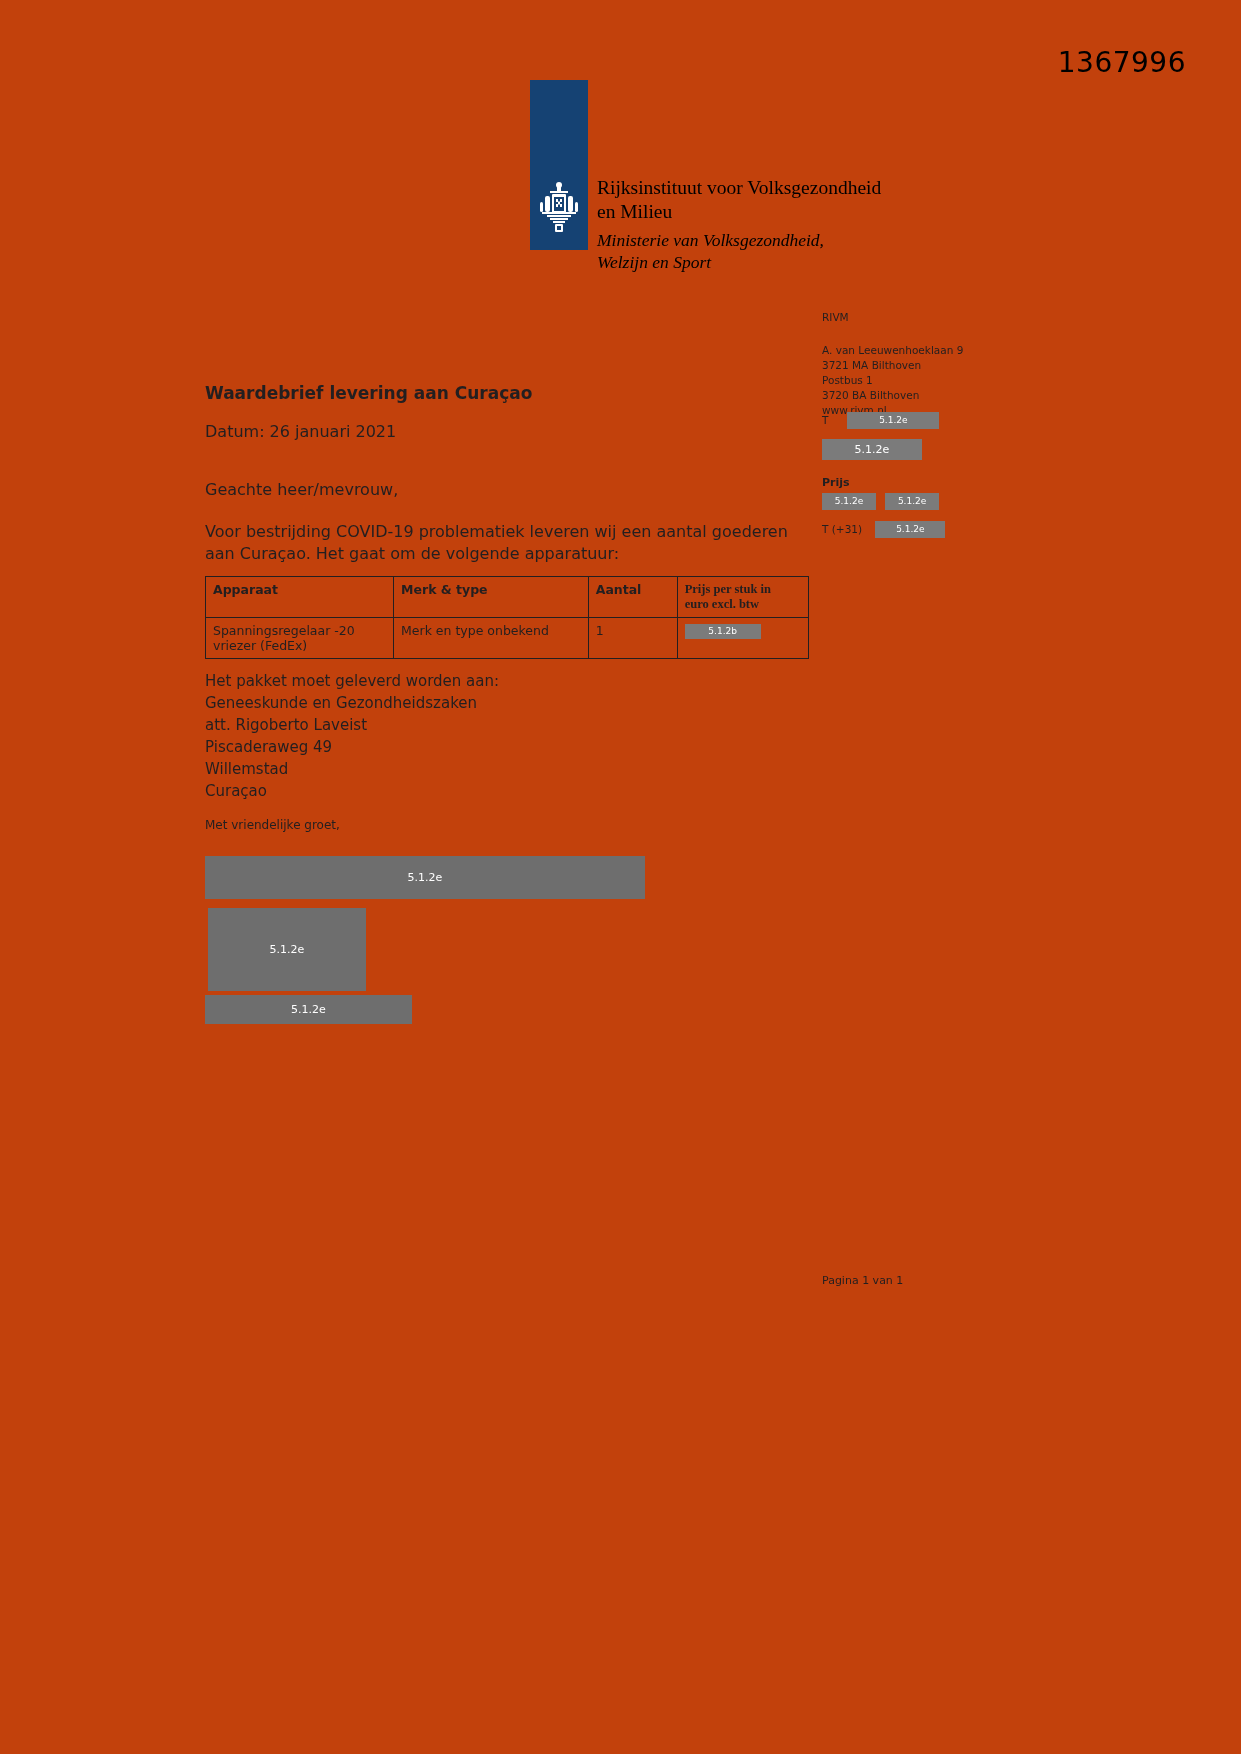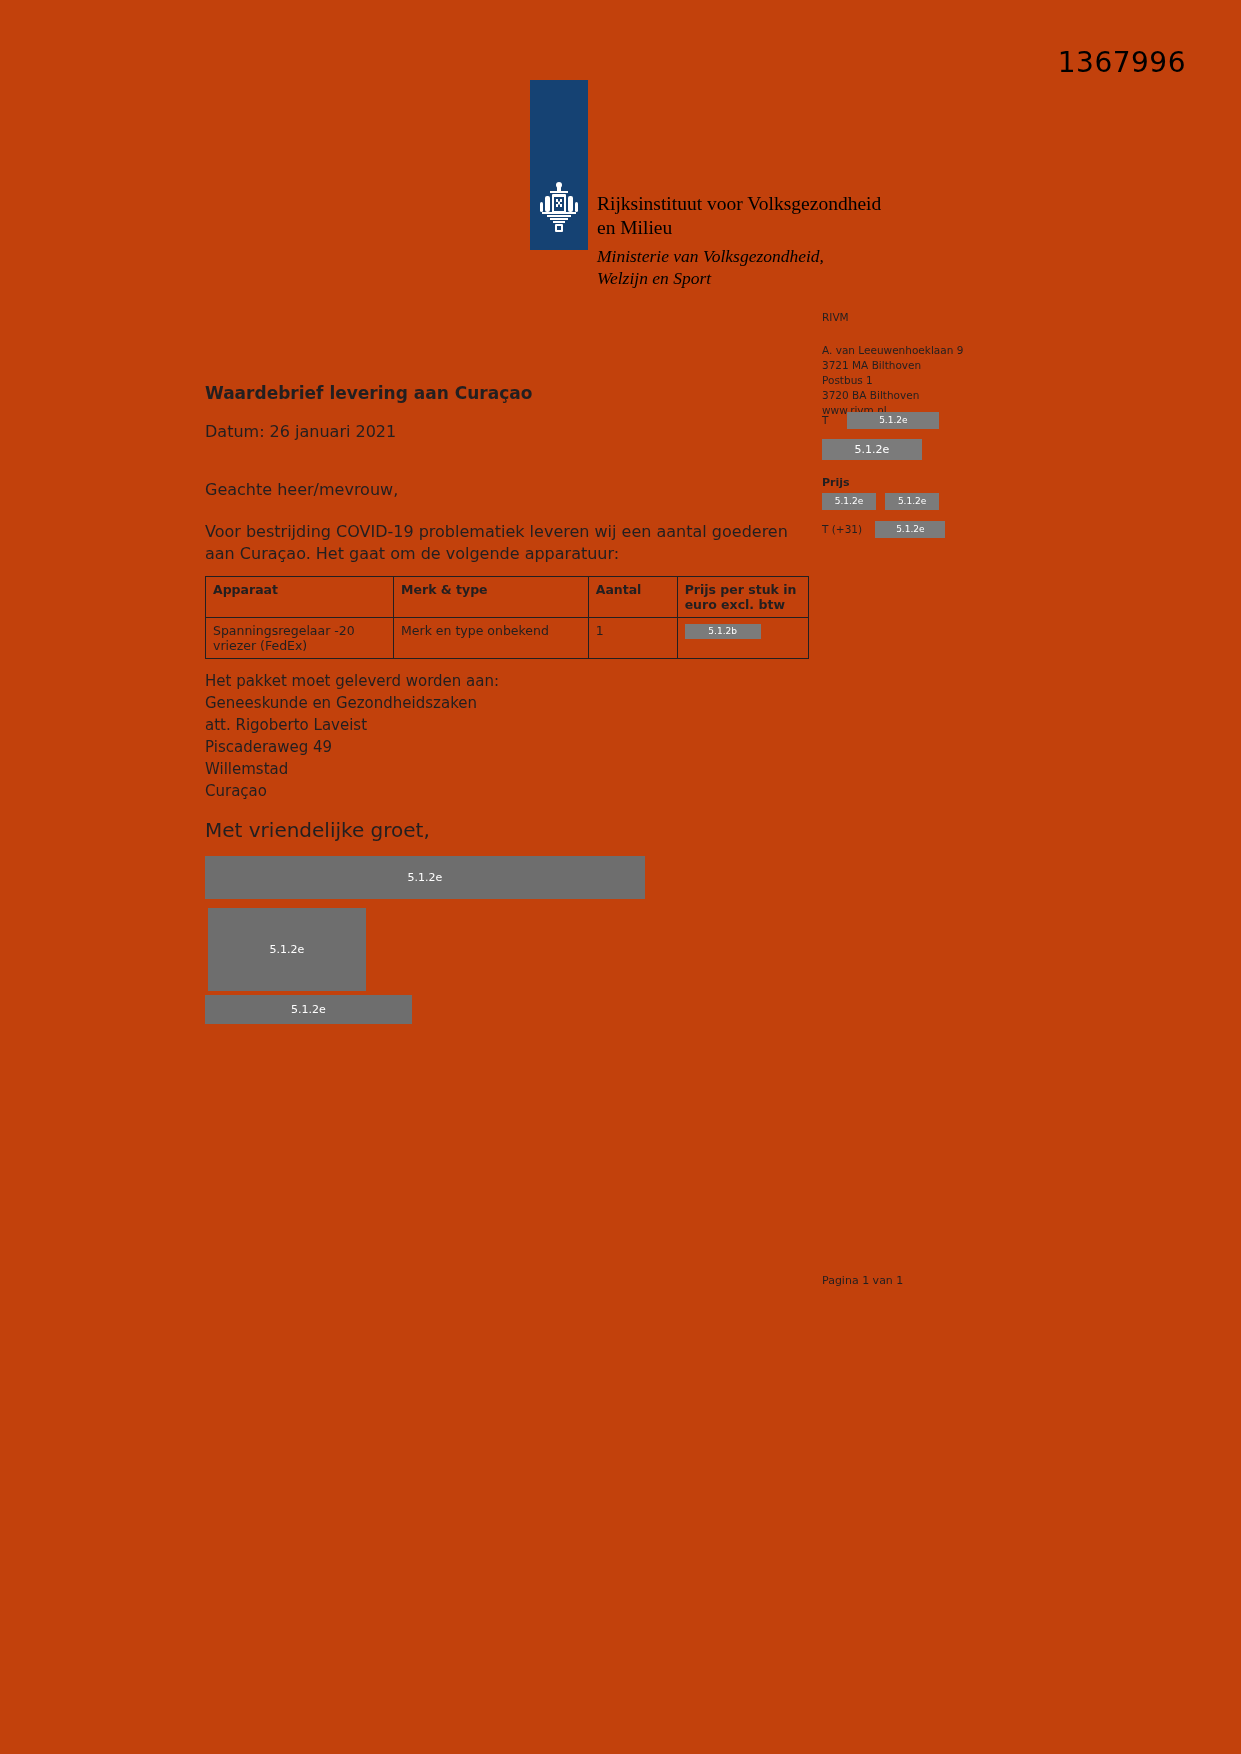--- a/index.html
+++ b/index.html
@@ -46,21 +46,21 @@
     top: 182px;
     width: 46px;
     height: 56px;
     color: #ffffff;
     text-align: center;
   }
   .logo-crest svg { display: block; }
   .logo-text {
     position: absolute;
     left: 597px;
-    top: 192px;
+    top: 176px;
     width: 420px;
   }
   .logo-title {
     font-family: "Liberation Serif", serif;
     font-size: 19.5px;
     line-height: 24px;
     color: #000000;
   }
   .logo-sub {
     font-family: "Liberation Serif", serif;
@@ -173,34 +173,34 @@
     border: 1px solid #231f20;
     padding: 5px 7px;
     text-align: left;
     vertical-align: top;
     line-height: 15px;
   }
   table.items th { font-weight: bold; }
   .col-app { width: 185px; }
   .col-merk { width: 205px; }
   .col-aantal { width: 80px; }
-  .col-prijs { width: 125px; }
+  .col-prijs { width: 125px; font-family: Liberation Serif, serif; }
   .ship {
     position: absolute;
     left: 205px;
     top: 670px;
     font-size: 15px;
     line-height: 22px;
     color: #231f20;
   }
   .regards {
     position: absolute;
     left: 205px;
     top: 818px;
-    font-size: 20px;
+    font-size: 12px;
     color: #231f20;
   }
   .sig1 {
     position: absolute;
     left: 205px;
     top: 856px;
     width: 440px;
     height: 43px;
     background: #6e6e6e;
     color: #ffffff;

